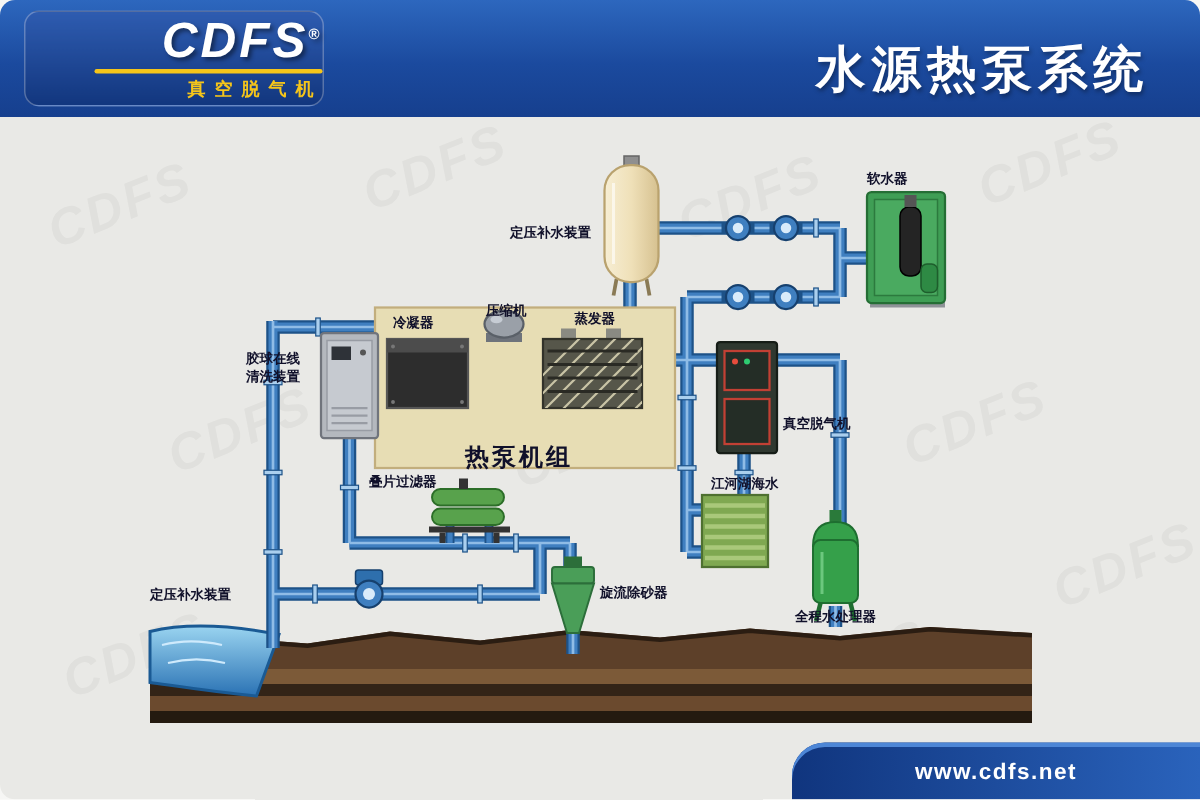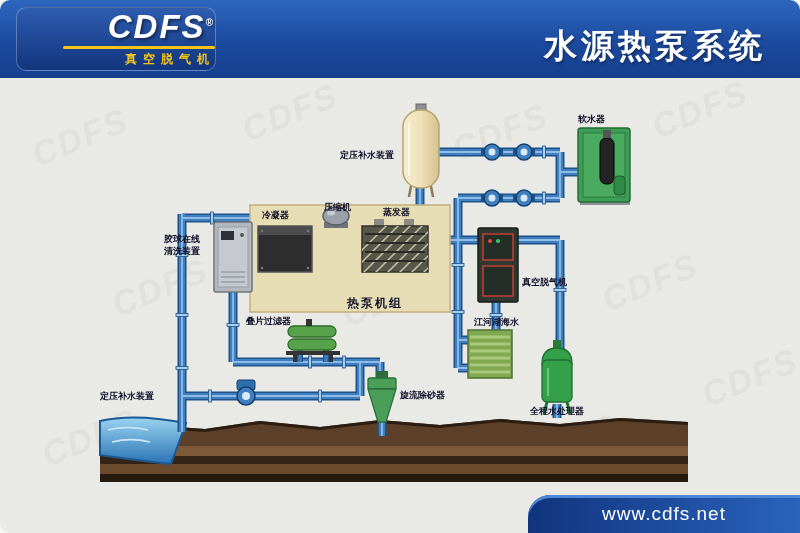--- a/index.html
+++ b/index.html
@@ -22,29 +22,29 @@
     font-weight:700;letter-spacing:4px;text-shadow:1px 2px 3px rgba(0,0,0,.35);}
 
   
   .canvas{position:absolute;top:78px;left:0;width:800px;height:455px;background:#e9e9e6;
     border-radius:0 0 10px 10px;}
   .wm{position:absolute;color:#d9d9d6;font-weight:800;font-style:italic;font-size:34px;
     letter-spacing:2px;transform:rotate(-22deg);opacity:.55;user-select:none;pointer-events:none;}
   svg.diagram{position:absolute;top:0;left:0;}
   .lbl{position:absolute;font-size:9px;font-weight:700;color:#10102a;line-height:1.3;
     white-space:pre-line;}
-  .lbl.big{font-size:12px;letter-spacing:2px;margin-left:37px;}
+  .lbl.big{font-size:16px;letter-spacing:2px;}
   .lbl.center{}
 
   
   .footer{position:absolute;right:0;bottom:0;width:272px;height:38px;
     background:linear-gradient(90deg,#10357e,#2a63bc);
     border-top-left-radius:22px;box-shadow:inset 0 3px 0 #4d86d6;
     display:flex;align-items:center;justify-content:center;}
-  .footer span{color:#fff;font-size:19px;font-weight:400;letter-spacing:1px;}
+  .footer span{color:#fff;font-size:15px;font-weight:700;letter-spacing:1px;}
 </style>
 </head>
 <body>
 
 <div class="stage">
 
   <div class="header">
     <div class="logo">
       <div class="brand"><span>CDFS</span><sup>®</sup></div>
       <div class="logo-line"></div>

